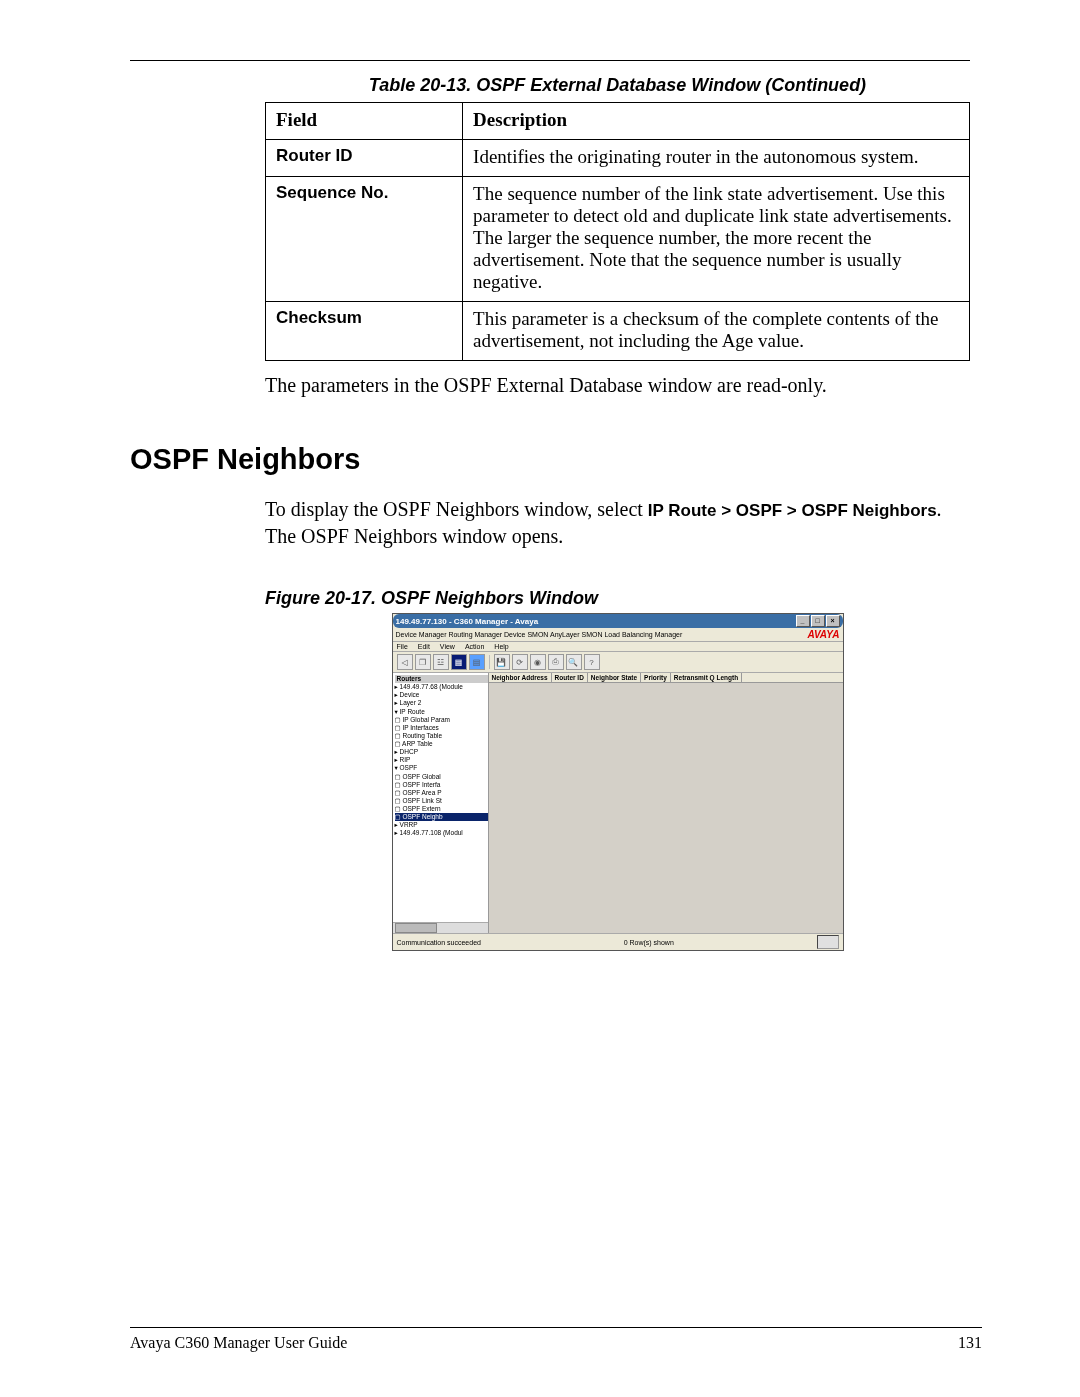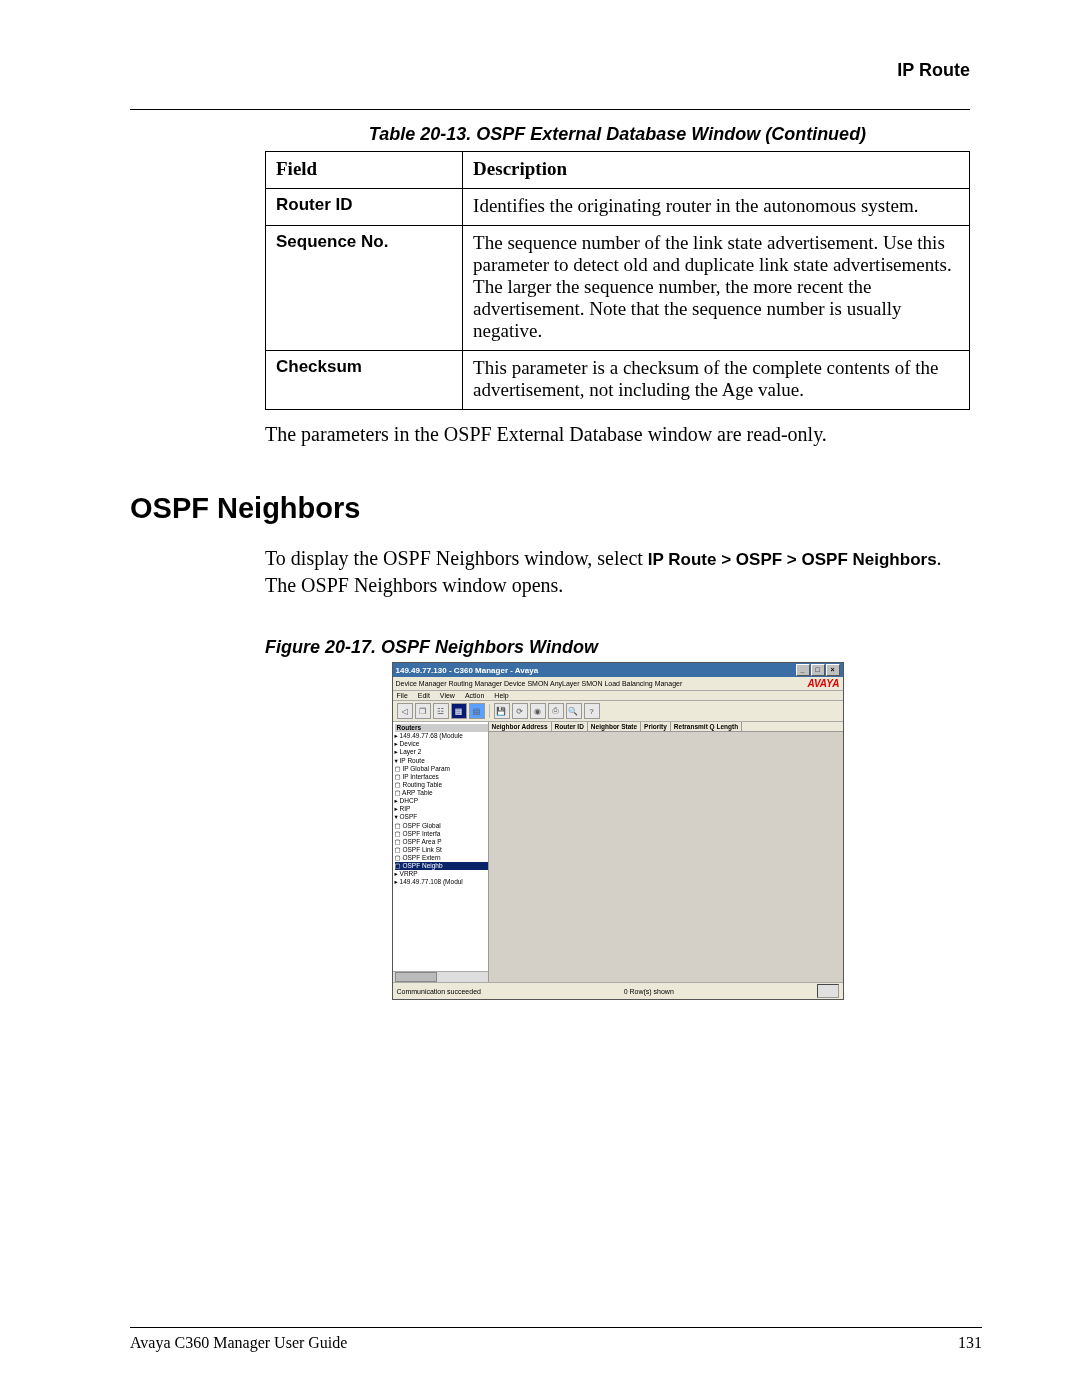--- a/index.html
+++ b/index.html
@@ -109,20 +109,21 @@
   }
   .shot-title {
     display: flex;
     align-items: center;
     justify-content: space-between;
     background: linear-gradient(#3a6ea5,#3a6ea5);
     color: #fff;
     padding: 1px 3px;
     font-size: 8px;
     font-weight: bold;
+    border-radius: 6px;
   }
   .win-btns { display:flex; gap:1px;}
   .win-btn {
     width: 12px; height: 10px;
     background:#c0c0c0; border:1px solid #fff; border-right-color:#555; border-bottom-color:#555;
     font-size:7px; text-align:center; line-height:9px; color:#000;
   }
   .shot-sub {
     display:flex; justify-content:space-between; align-items:center;
     background:#ece9d8; padding:1px 3px; border-bottom:1px solid #aaa;
@@ -185,21 +186,20 @@
     display:flex; justify-content:space-between;
     font-size:16px;
     border-top:1px solid #000;
     padding-top:6px;
   }
 </style>
 </head>
 <body>
 
 <div class="page">
-  <div class="header-right">IP Route</div>
   <hr class="hr-top">
 
   <div class="content-indent">
     <div class="table-caption">Table 20-13.  OSPF External Database Window  (Continued)</div>
 
     <table class="ospf">
       <thead>
         <tr>
           <th class="field-col">Field</th>
           <th>Description</th>

